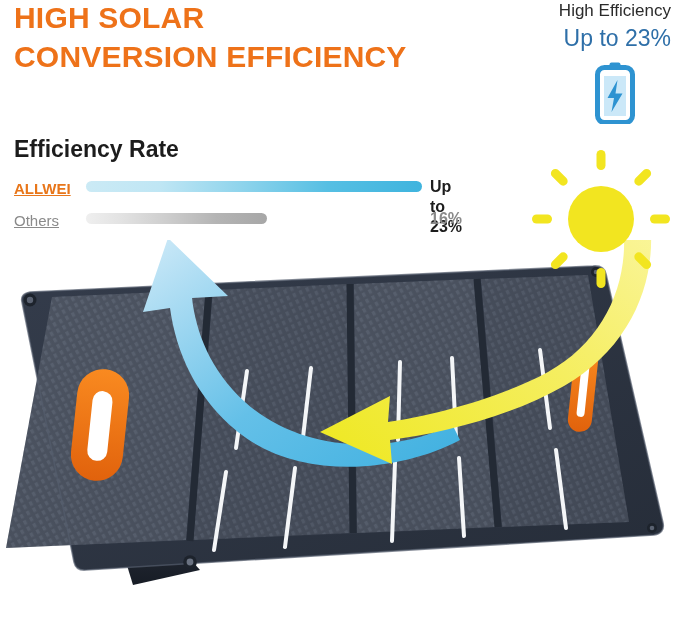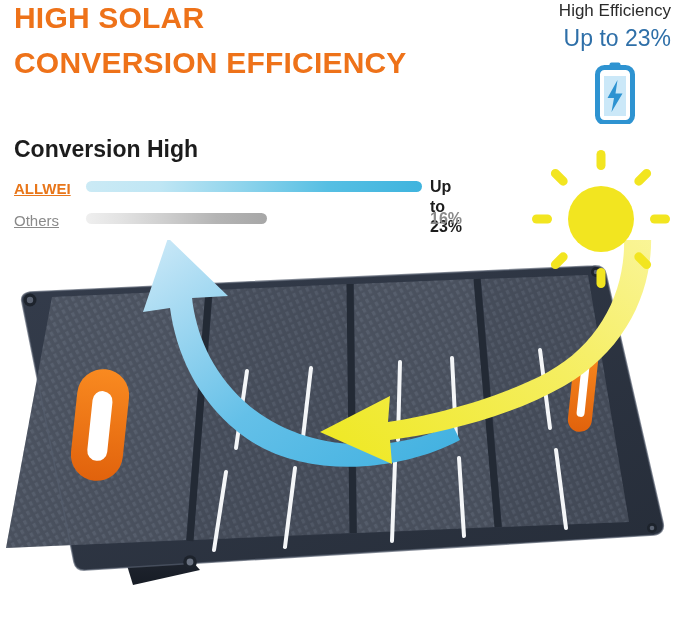--- a/index.html
+++ b/index.html
@@ -11,21 +11,21 @@
     position:relative;
   }
   #stage{position:absolute;left:0;top:0;width:679px;height:634px;overflow:hidden;background:#fff;}
 
   
   .headline{
     position:absolute;left:14px;top:-2px;width:510px;
     font-size:30px;font-weight:bold;line-height:39px;
     color:#ee7219;letter-spacing:0.2px;
   }
-  .headline .l2{display:block;margin-top:6px;}
+  .headline .l2{display:block;}
 
   
   .tr-block{position:absolute;right:8px;top:0px;text-align:right;width:180px;}
   .tr-title{
     font-size:17px;color:#2b2b2b;line-height:22px;font-weight:normal;text-align:right;
   }
   .tr-value{
     font-size:23px;color:#2e6fa8;line-height:30px;font-weight:normal;
     margin-top:1px;
   }
@@ -89,21 +89,21 @@
       <rect x="16.5" y="0.5" width="11" height="6" rx="2" fill="#2e93d1"></rect>
 
       <rect x="4.5" y="5.5" width="35" height="55" rx="7" fill="none" stroke="#2e93d1" stroke-width="5"></rect>
 
       <rect x="11" y="14" width="22" height="40" fill="#cbe8f8"></rect>
 
       <path d="M24.5 18 L14.5 36 L21 36 L18.5 50 L29.5 31.5 L22.5 31.5 Z" fill="#2e93d1"></path>
     </svg>
   </div>
 
-  <div class="conv-title">Conversion High</div>
+  <div class="conv-title">Efficiency Rate</div>
 
   <div class="bar-row row-allwei">
     <div class="bar-label allwei">ALLWEI</div>
     <div class="bar-track">
       <div class="bar-fill fill-blue"></div>
     </div>
     <div class="bar-value val-allwei">Up to 23%</div>
   </div>
 
   <div class="bar-row row-others">

